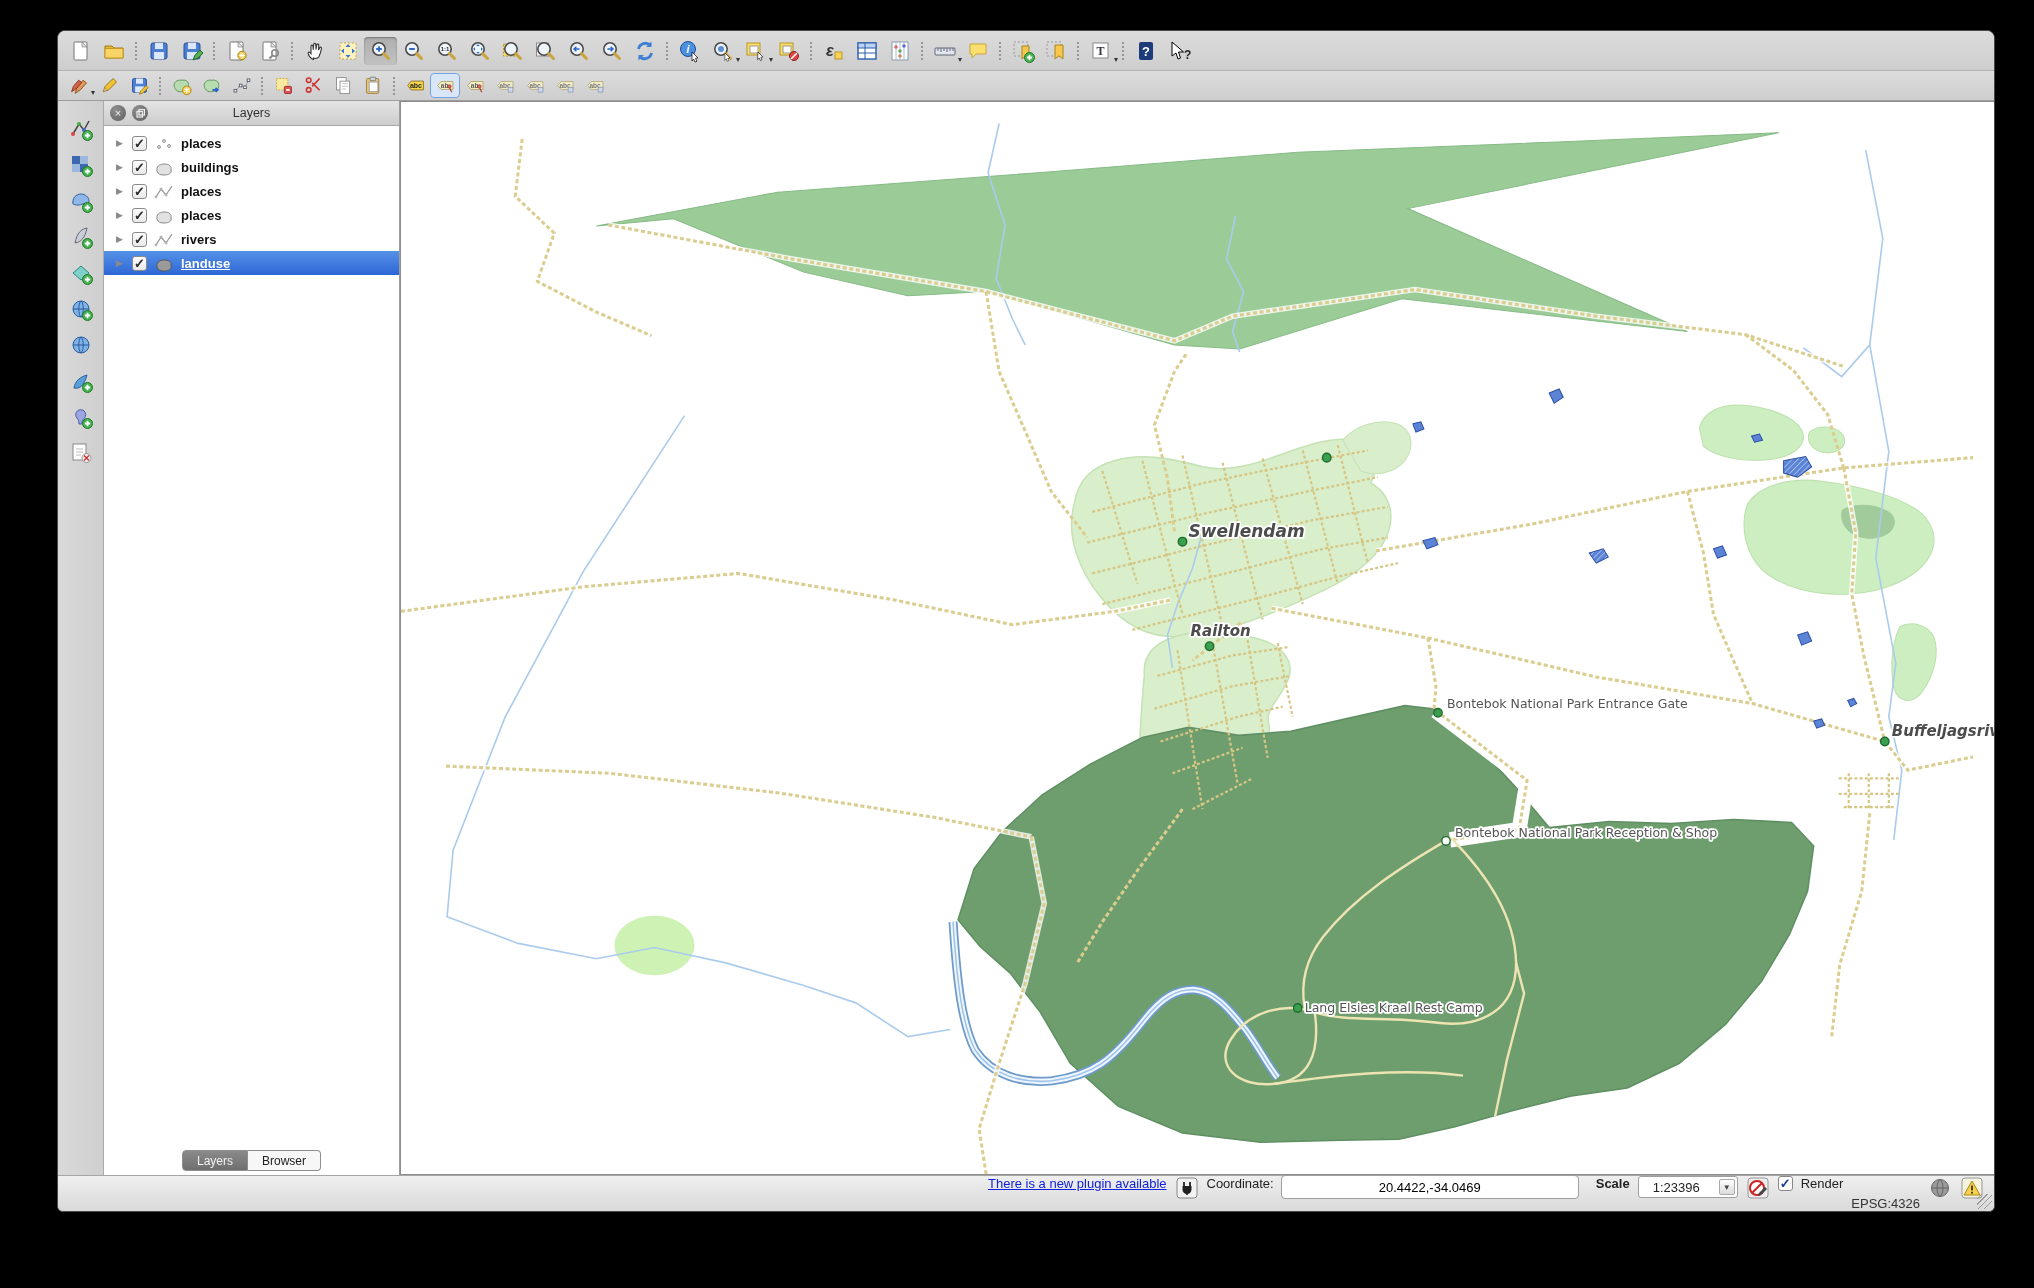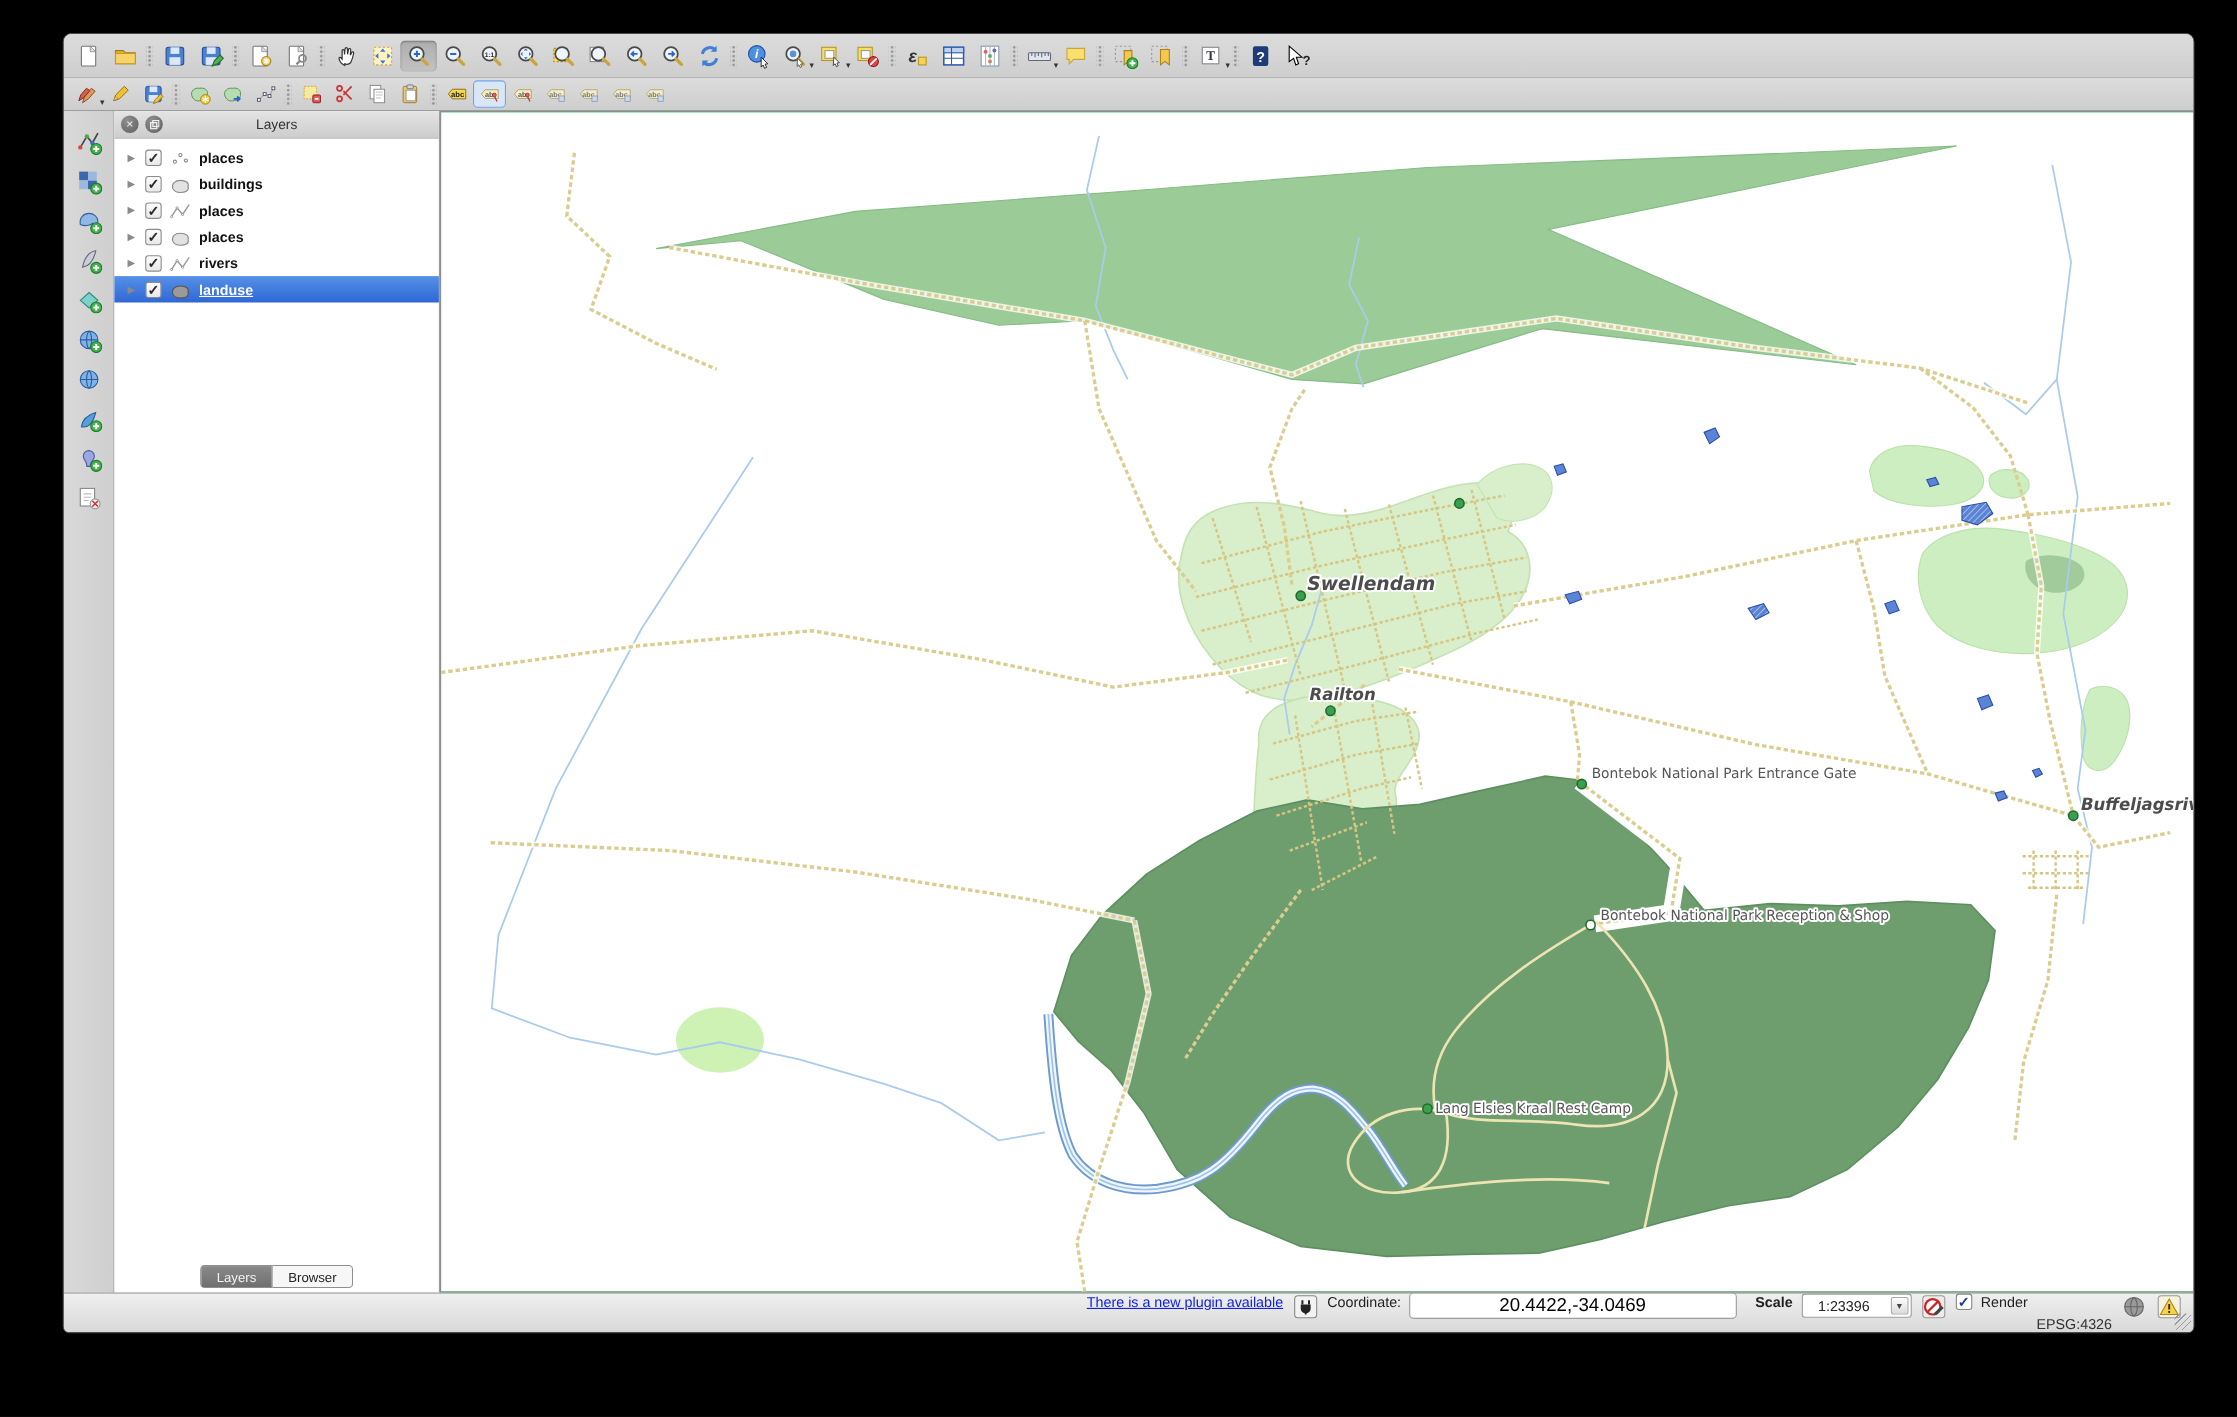--- a/index.html
+++ b/index.html
@@ -48,38 +48,38 @@
   .lrow svg.lsym { width:22px; height:18px; }
   .lrow .lname { font-size:13px; font-weight:bold; color:#111; }
   .lrow.sel { background:linear-gradient(#5591e6,#2e67d6); }
   .lrow.sel .lname { color:#fff; text-decoration:underline; }
   .ptabs { position:absolute; bottom:4px; left:0; right:0; display:flex; justify-content:center; }
   .ptab { height:21px; padding:0 14px; font-size:12px; display:flex; align-items:center; border:1px solid #8e8e8e; background:#f7f7f7; color:#222; }
   .ptab:first-child { border-radius:4px 0 0 4px; }
   .ptab:last-child { border-radius:0 4px 4px 0; border-left:none; }
   .ptab.active { background:linear-gradient(#8a8a8a,#6f6f6f); color:#f2f2f2; }
   
-  .canvaswrap { flex:1 1 auto; background:#22c55e; border:1px solid #8e8e8e; border-right:none; }
+  .canvaswrap { flex:1 1 auto; background:#b91c1c; border:1px solid #8e8e8e; border-right:none; }
   .canvaswrap svg { display:block; width:100%; height:100%; }
   .rd { fill:none; stroke:#dbcd8f; stroke-width:3; stroke-dasharray:4 2.6; }
   .rdc { fill:none; stroke:#ffffff; stroke-width:5.5; opacity:.8; }
   .rdt { fill:none; stroke:#d6c684; stroke-width:2.2; stroke-dasharray:3 2.2; }
   .prd { fill:none; stroke:#ece4b2; stroke-width:2.4; }
   .rv { fill:none; stroke:#aacbec; stroke-width:1.6; }
   .lbl { font-family:"DejaVu Sans", sans-serif; paint-order:stroke; stroke:#fff; stroke-width:3.5px; stroke-linejoin:round; fill:#4c4c4c; }
   .lbl.town { font-size:17px; font-style:italic; font-weight:600; }
   .lbl.town2 { font-size:15px; font-style:italic; font-weight:600; }
   .lbl.poi { font-size:12.5px; fill:#555; }
   
   .statusbar { height:36px; flex:0 0 36px; background:linear-gradient(#efefef,#d9d9d9); border-top:1px solid #a6a6a6;
                display:flex; align-items:flex-start; font-size:13px; color:#222; padding:0 10px; gap:8px; position:relative; }
   .sspacer { flex:1 1 auto; }
   .slink { color:#1122dd; text-decoration:underline; }
   .sbox { background:#fff; border:1px solid #9f9f9f; border-radius:3px; height:22px; display:flex; align-items:center; justify-content:center; }
-  .coordbox { width:296px; font-size:17px; text-align:center; font-family:"Liberation Sans",sans-serif; border:none; outline:1px solid #9f9f9f; border-radius:3px; height:22px; background:#fff; }
+  .coordbox { width:296px; font-size:13px; text-align:center; font-family:"Liberation Sans",sans-serif; border:none; outline:1px solid #9f9f9f; border-radius:3px; height:22px; background:#fff; }
   .scalecombo { width:100px; padding-left:14px; justify-content:flex-start; position:relative; }
   .scalecombo .dda { position:absolute; right:2px; top:2px; bottom:2px; width:16px; background:linear-gradient(#fdfdfd,#dcdcdc);
                      border:1px solid #aaa; border-radius:2px; display:flex; align-items:center; justify-content:center; font-size:8px; color:#444; }
   .sicon { width:24px; height:24px; display:flex; align-items:center; justify-content:center; }
   .sicon svg { width:22px; height:22px; }
   .rchk { width:15px; height:15px; background:#fff; border:1px solid #888; border-radius:3px; display:flex; align-items:center; justify-content:center; font-size:13px; font-weight:bold; color:#1c3f8f; }
   .epsg { color:#333;margin-top:20px; }
   .grip { position:absolute; right:2px; bottom:2px; width:15px; height:15px;
           background:repeating-linear-gradient(135deg, rgba(0,0,0,0) 0 3px, #9a9a9a 3px 4px); border-bottom-right-radius:6px; }
 </style>

